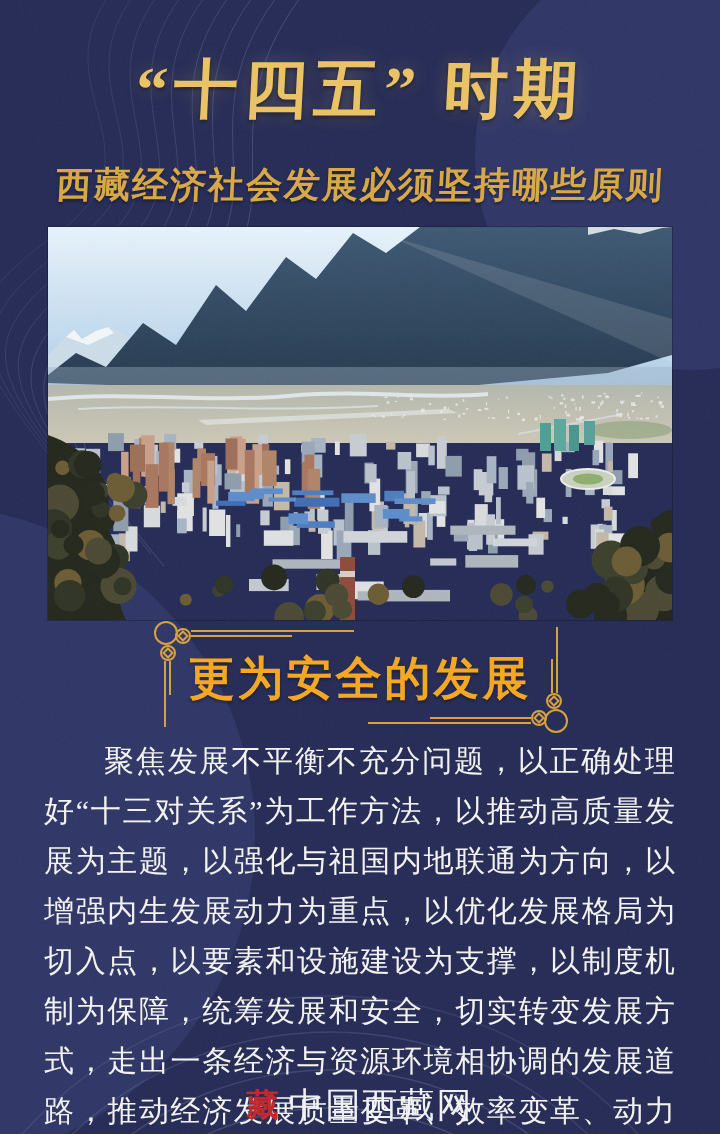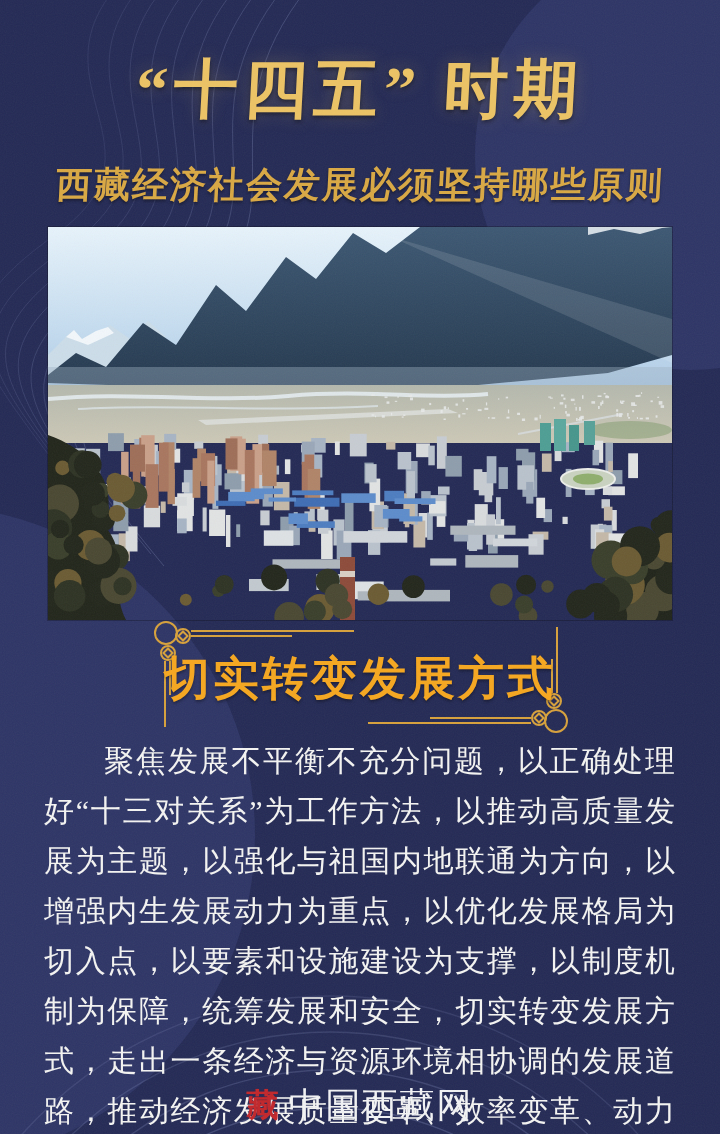--- a/index.html
+++ b/index.html
@@ -531,21 +531,21 @@
         <line x1="-1" y1="28" x2="-1" y2="94"></line>
         <line x1="4" y1="28" x2="4" y2="62"></line>
       </g>
     </defs>
     <use href="#orn" transform="translate(166,633)"></use>
     <use href="#orn" transform="translate(556,721) rotate(180)"></use>
   </svg>
 
   <div class="poster-title">“十四五” 时期</div>
   <div class="poster-subtitle">西藏经济社会发展必须坚持哪些原则</div>
-  <div class="section-heading">切实转变发展方式</div>
+  <div class="section-heading">更为安全的发展</div>
   <div class="section-body">聚焦发展不平衡不充分问题，以正确处理好“十三对关系”为工作方法，以推动高质量发展为主题，以强化与祖国内地联通为方向，以增强内生发展动力为重点，以优化发展格局为切入点，以要素和设施建设为支撑，以制度机制为保障，统筹发展和安全，切实转变发展方式，走出一条经济与资源环境相协调的发展道路，推动经济发展质量变革、效率变革、动力变革，努力实现更高质量、更有效率、更加公平、更可持续、更为安全的发展。</div>
 
   <div class="footer-brand">
     <span class="brand-logo">藏</span>
     <span class="brand-name">中国西藏网</span>
   </div>
 
   <svg class="layer" width="720" height="1134" style="z-index:6;opacity:.06">
     <filter id="noiseF">
         <feTurbulence type="fractalNoise" baseFrequency="0.9" numOctaves="2"></feTurbulence>

